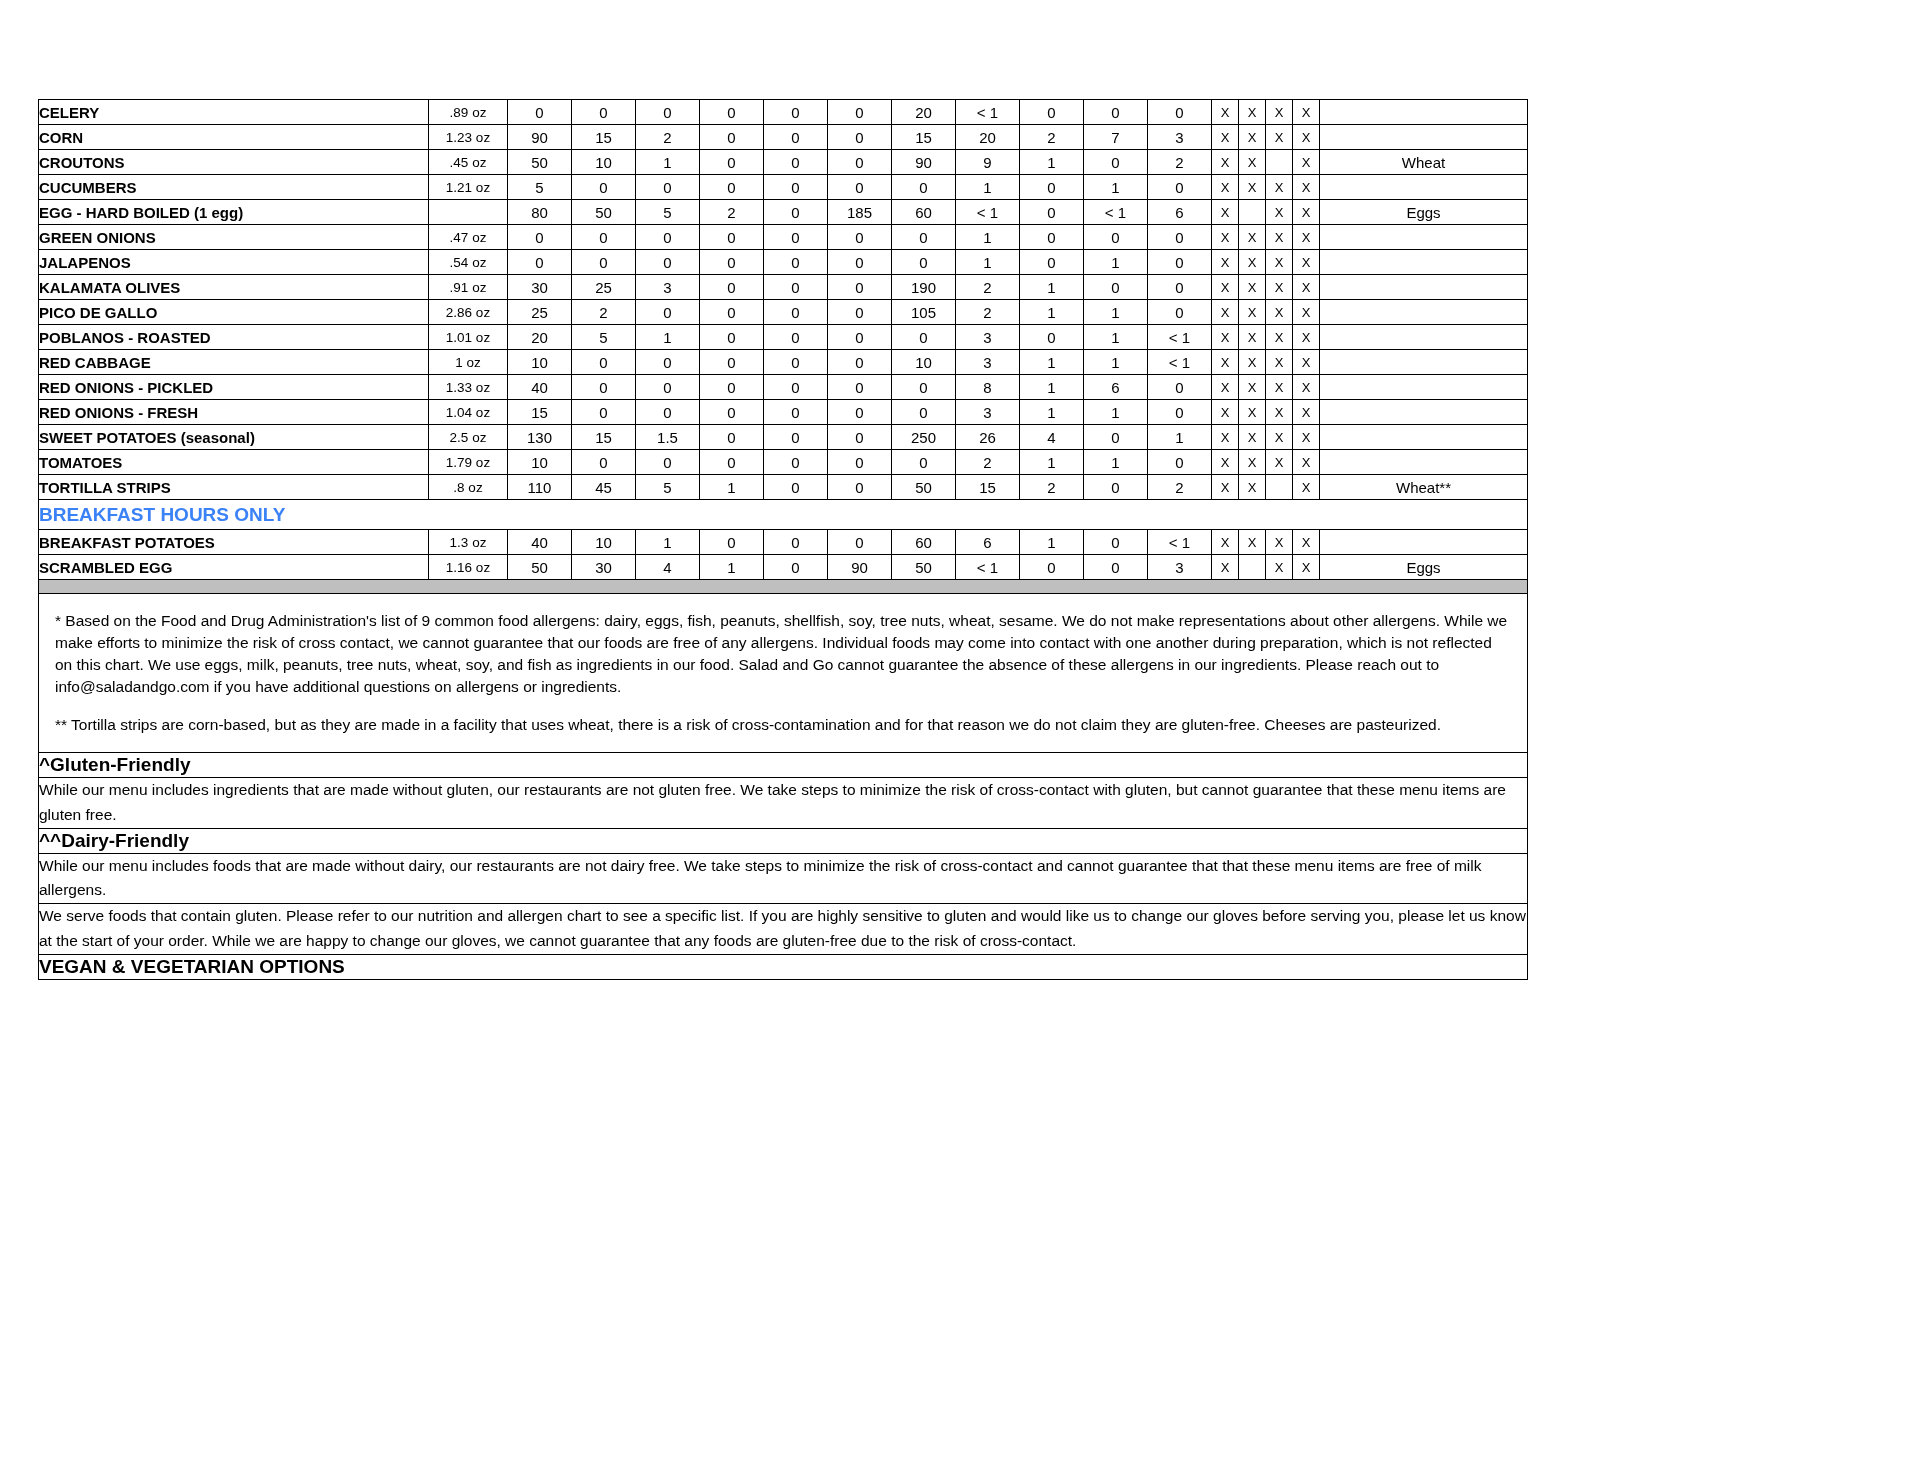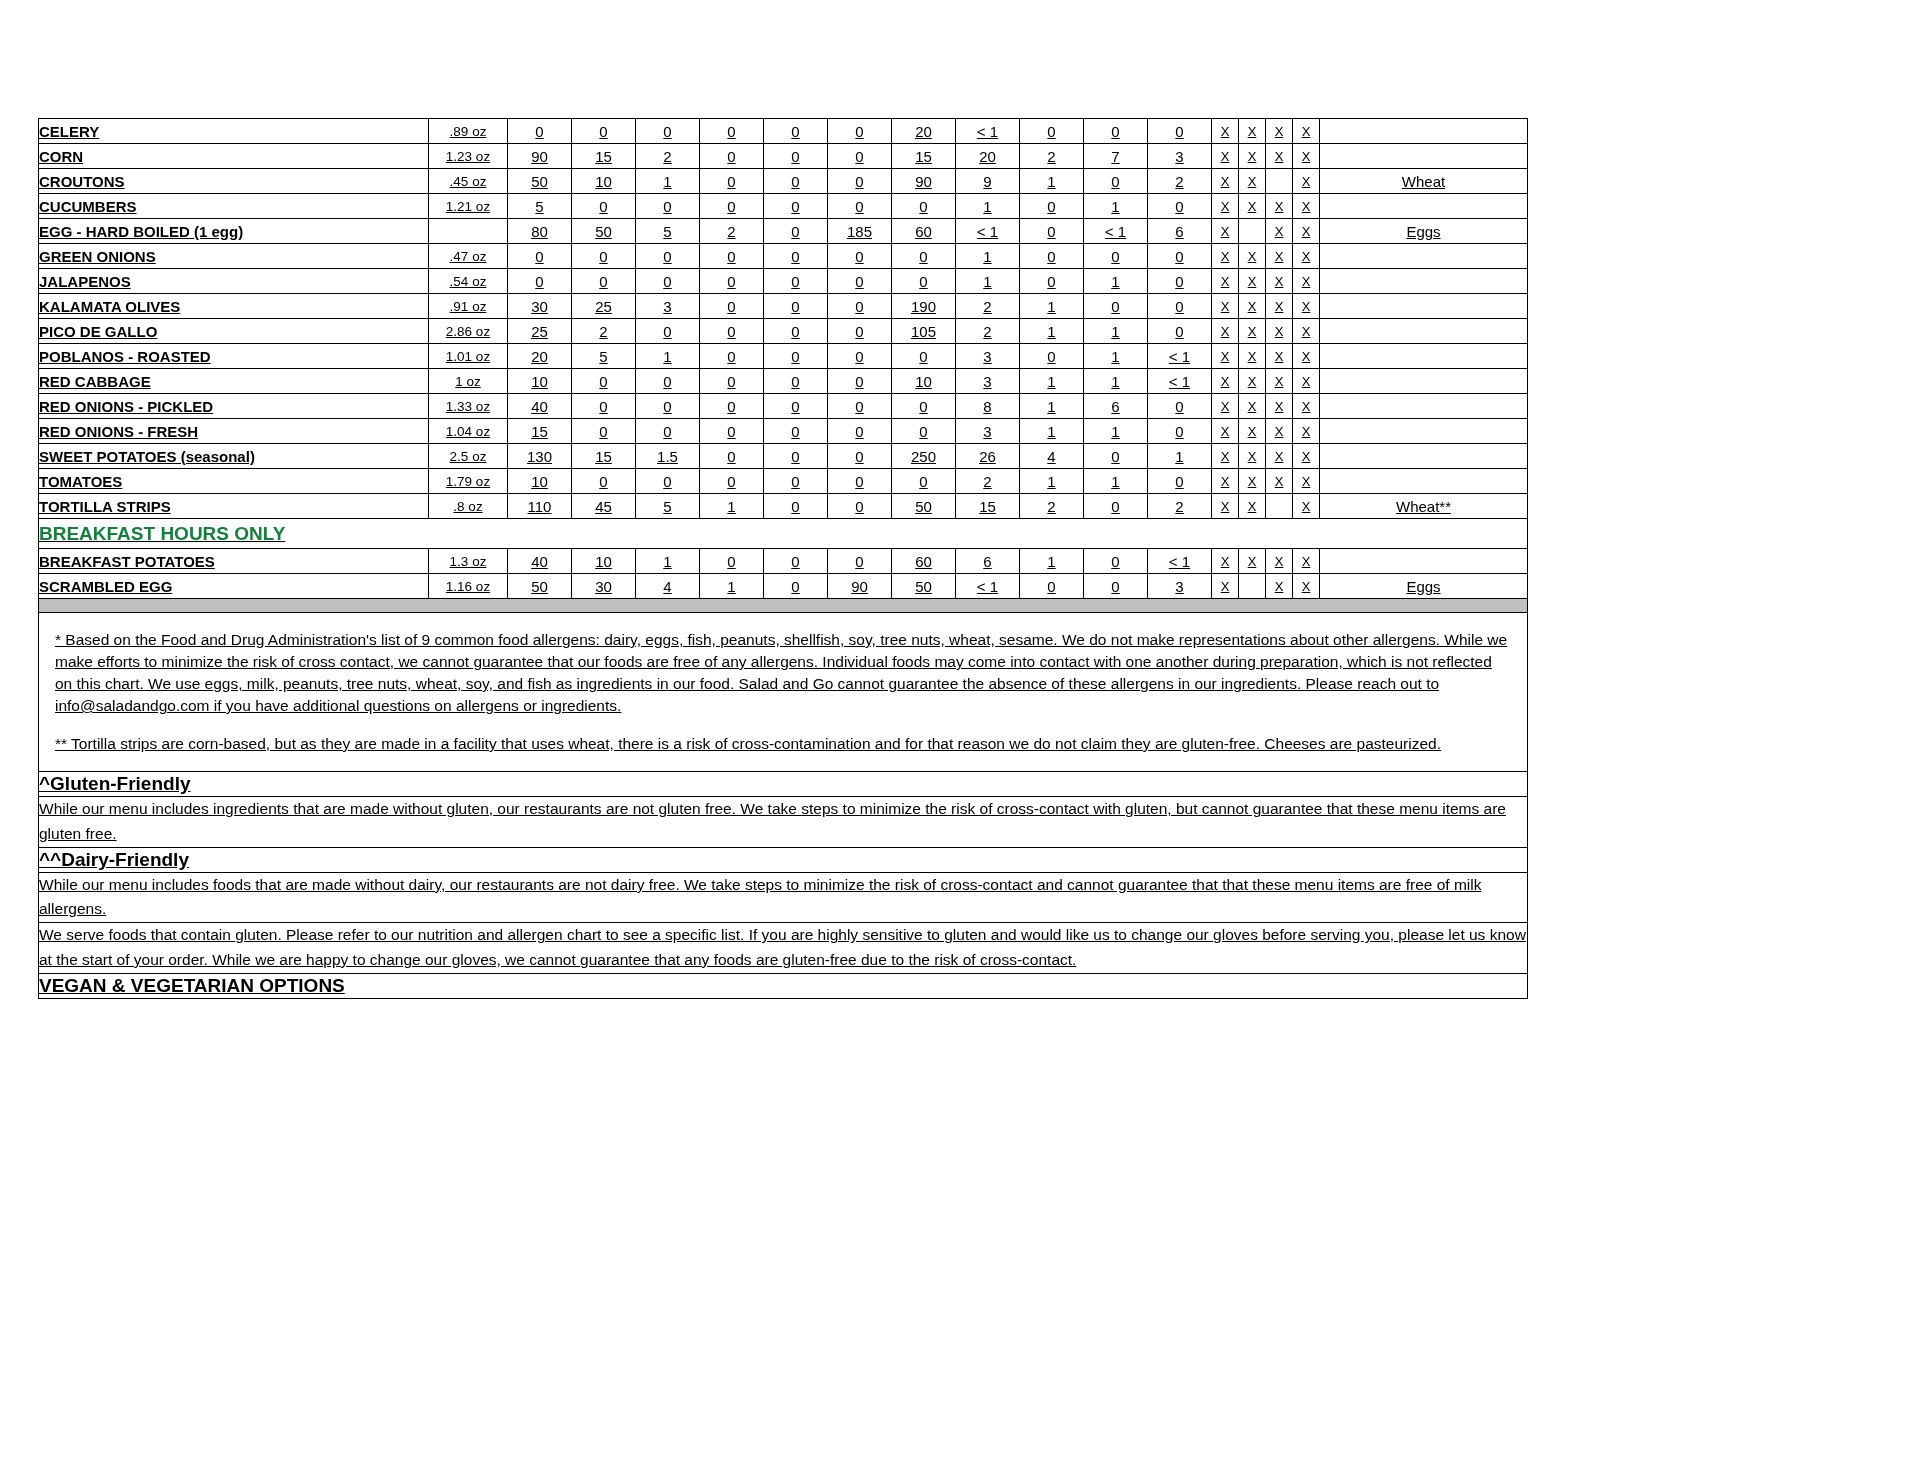--- a/index.html
+++ b/index.html
@@ -1,19 +1,19 @@
 <!DOCTYPE html>
 <html><head>
 <meta charset="utf-8">
 <style>
   html,body{margin:0;padding:0;background:#ffffff;}
   .page{position:relative;width:1920px;height:1484px;background:#ffffff;
         font-family:"Liberation Sans",sans-serif;color:#000;overflow:hidden;}
-  table.sheet{position:absolute;left:38px;top:118px;width:1489px;
-              border-collapse:collapse;table-layout:fixed;text-decoration:underline;}
+  table.sheet{position:absolute;left:38px;top:99px;width:1489px;
+              border-collapse:collapse;table-layout:fixed;}
   table.sheet td{border:1px solid #000;padding:0;vertical-align:middle;
                  overflow:hidden;}
   .item-row td{height:24px;white-space:nowrap;}
   .name-cell{font-weight:bold;font-size:15px;padding-left:3px;text-align:left;}
   .oz-cell{font-size:13.5px;text-align:center;}
   .val-cell{font-size:15px;text-align:center;}
   .mark-cell{font-size:13px;text-align:center;}
   .allergen-cell{font-size:15px;text-align:center;}
   .section-title-cell{font-weight:bold;font-size:19px;height:29px;padding-left:3px;text-align:left;}
   .divider-cell{height:13px;}
@@ -365,21 +365,21 @@
           <td class="val-cell">2</td>
           <td class="val-cell">0</td>
           <td class="val-cell">2</td>
           <td class="mark-cell">X</td>
           <td class="mark-cell">X</td>
           <td class="mark-cell"></td>
           <td class="mark-cell">X</td>
           <td class="allergen-cell">Wheat**</td>
         </tr>
         <tr class="section-title-row">
-          <td class="section-title-cell" colspan="18" style="color: #15803d;">BREAKFAST HOURS ONLY</td>
+          <td class="section-title-cell" colspan="18" style="color: #3b82f6;">BREAKFAST HOURS ONLY</td>
         </tr>
         <tr class="item-row">
           <td class="name-cell">BREAKFAST POTATOES</td>
           <td class="oz-cell">1.3 oz</td>
           <td class="val-cell">40</td>
           <td class="val-cell">10</td>
           <td class="val-cell">1</td>
           <td class="val-cell">0</td>
           <td class="val-cell">0</td>
           <td class="val-cell">0</td>

